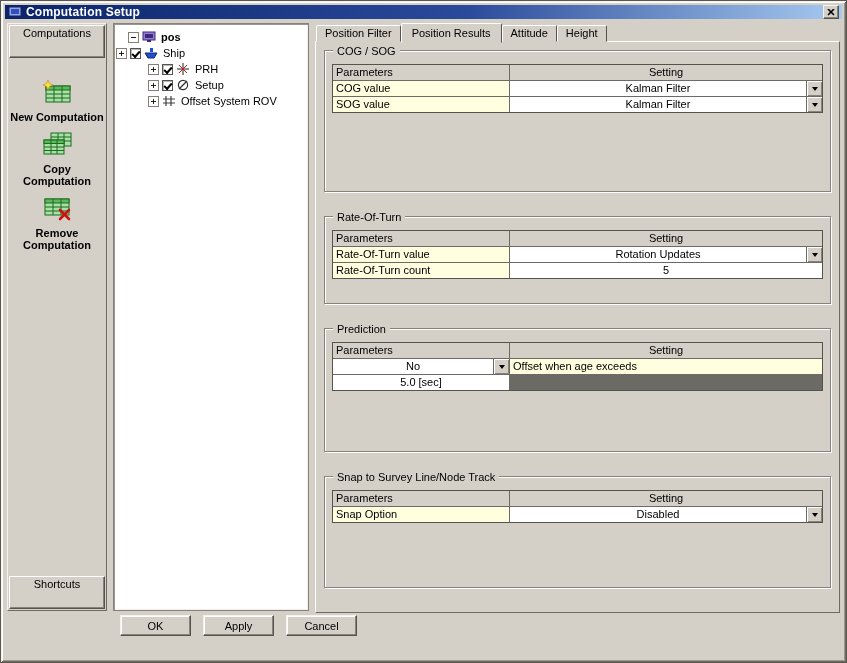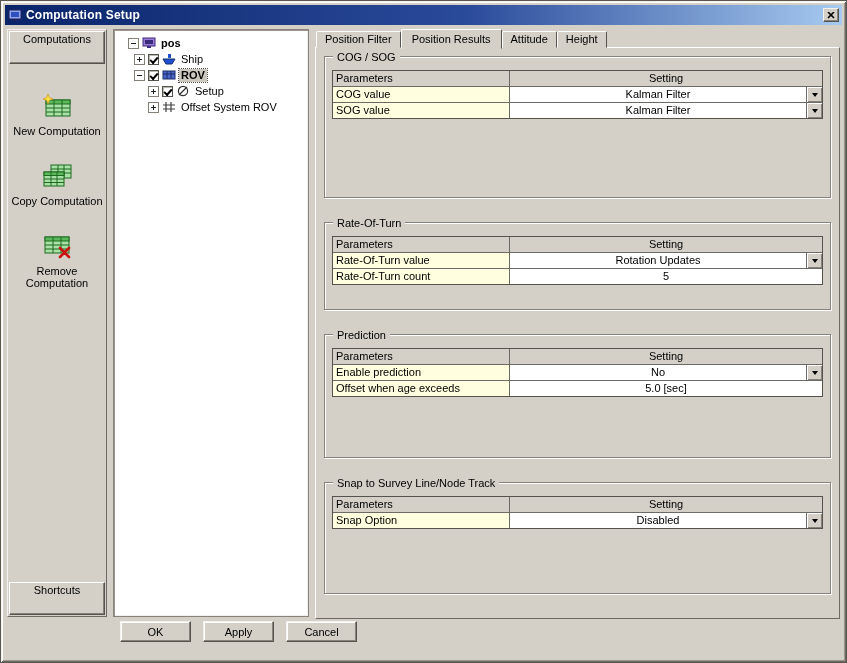--- a/index.html
+++ b/index.html
@@ -7,21 +7,21 @@
   body { font-family:"Liberation Sans","DejaVu Sans",sans-serif; font-size:11px; color:#000; }
 
   .window {
     position:relative; width:847px; height:663px; background:#d4d0c8;
     border:1px solid #5a574f; padding:3px;
     box-shadow: inset 1px 1px 0 #f4f2ee, inset -1px -1px 0 #6e6a63, inset 2px 2px 0 #fff, inset -2px -2px 0 #9a968e;
   }
 
   
   .titlebar {
-    height:20px; margin:1px; display:flex; align-items:center; padding:0 3px;
+    height:14px; margin:1px; display:flex; align-items:center; padding:0 3px;
     background:linear-gradient(90deg,#0a246a 0%,#2a4a9a 55%,#a6caf0 100%);
   }
   .titlebar .title-text { color:#fff; font-weight:bold; font-size:12px; margin-left:4px; letter-spacing:.2px; }
   .close-btn {
     margin-left:auto; width:16px; height:14px; background:#d4d0c8;
     border:1px solid; border-color:#f4f2ee #55534d #55534d #f4f2ee;
     box-shadow: inset -1px -1px 0 #87837b; display:grid; place-items:center; cursor:default;
   }
 
   
@@ -30,28 +30,28 @@
   
   .sidebar {
     flex:0 0 100px; background:#d4d0c8; display:flex; flex-direction:column;
     border:1px solid; border-color:#f4f2ee #6e6a63 #6e6a63 #f4f2ee;
   }
   .panel-header, .panel-footer {
     margin:1px; height:33px; line-height:15px; text-align:center; background:#d4d0c8;
     border:1px solid; border-color:#fff #55534d #55534d #fff; box-shadow: inset -1px -1px 0 #87837b;
     cursor:default;
   }
-  .sidebar-body { flex:1; display:flex; flex-direction:column; align-items:center; padding-top:28px; gap:26px; }
+  .sidebar-body { flex:1; display:flex; flex-direction:column; align-items:center; padding-top:20px; gap:8px;font-weight:bold; }
   .side-btn { width:94px; display:flex; flex-direction:column; align-items:center; gap:3px; text-align:center; cursor:default; }
   .side-btn .side-label { line-height:12px; }
 
   
   .tree-panel { flex:0 0 196px; background:#fff; border:1px solid #87837b; box-shadow: inset 1px 1px 0 #9a968e, inset -1px -1px 0 #f0efec; padding:5px 2px; overflow:hidden; }
   .tree-row { display:flex; align-items:center; height:16px; gap:3px; white-space:nowrap; cursor:default; }
-  .lvl0 { padding-left:12px; } .lvl1 { padding-left:18px; } .lvl2 { padding-left:32px; }
+  .lvl0 { padding-left:12px; } .lvl1 { } .lvl2 { padding-left:32px; }
   .expander { flex:0 0 11px; width:11px; height:11px; background:#fff; border:1px solid #848078; position:relative; }
   .expander::before { content:""; position:absolute; left:2px; right:2px; top:4px; height:1px; background:#202020; }
   .expander.plus::after { content:""; position:absolute; top:2px; bottom:2px; left:4px; width:1px; background:#202020; }
   .checkbox { flex:0 0 11px; width:11px; height:11px; background:#fff; border:1px solid #55534d; box-shadow: inset 1px 1px 0 #b9b6af; position:relative; }
   .checkbox.checked::after { content:""; position:absolute; left:1px; top:2px; width:6px; height:3px; border-left:2px solid #000; border-bottom:2px solid #000; transform:rotate(-48deg); }
   .tree-icon { flex:0 0 14px; display:grid; place-items:center; }
   .tree-label { padding:0 2px; line-height:13px; }
   .tree-label.bold { font-weight:bold; }
   .tree-label.selected { background:#ccc8c0; outline:1px dotted #55534d; }
 
@@ -187,32 +187,32 @@
         <span class="checkbox checked"></span>
         <span class="tree-icon">
           <svg width="14" height="12" viewBox="0 0 14 12">
             <rect x="6" y="1" width="3" height="4" fill="#1f4fd1"></rect>
             <path d="M1 6 H13 L10 11 H4 Z" fill="#1f4fd1" stroke="#102a70"></path>
           </svg>
         </span>
         <span class="tree-label">Ship</span>
       </div>
 
-      <div class="tree-row lvl1">
-        <span class="expander"></span>
+
+      <div class="tree-row lvl2">
+        <span class="expander plus"></span>
         <span class="checkbox checked"></span>
         <span class="tree-icon">
           <svg width="14" height="12" viewBox="0 0 14 12">
-            <rect x="1" y="2" width="12" height="8" fill="#4a66c8" stroke="#1a2a6a"></rect>
-            <path d="M1 5 H13 M5 2 V10 M9 2 V10" stroke="#1a2a6a"></path>
-          </svg>
-        </span>
-        <span class="tree-label bold selected">ROV</span>
-      </div>
-
+            <path d="M7 0 V12 M1 6 H13" stroke="#202020"></path>
+            <path d="M3 2 L11 10 M11 2 L3 10" stroke="#cc1111"></path>
+          </svg>
+        </span>
+        <span class="tree-label">PRH</span>
+      </div>
 
       <div class="tree-row lvl2">
         <span class="expander plus"></span>
         <span class="checkbox checked"></span>
         <span class="tree-icon">
           <svg width="14" height="12" viewBox="0 0 14 12">
             <circle cx="7" cy="6" r="4.6" fill="none" stroke="#303030" stroke-width="1.2"></circle>
             <path d="M3 10 L11 2" stroke="#303030" stroke-width="1.2"></path>
           </svg>
         </span>
@@ -284,21 +284,20 @@
             <div class="td setting">5</div>
           </div>
         </div>
 
         <div class="groupbox g3">
           <span class="group-label">Prediction</span>
           <div class="ptable">
             <div class="th param-h">Parameters</div>
             <div class="th setting-h">Setting</div>
 
-            <div class="td param">Enable prediction</div>
             <div class="td setting combo">
               <span class="combo-value">No</span>
               <span class="combo-arrow">
                   <i class="arrow-glyph"></i>
                 </span>
             </div>
 
             <div class="td param">Offset when age exceeds</div>
             <div class="td setting">5.0 [sec]</div>
           </div>

